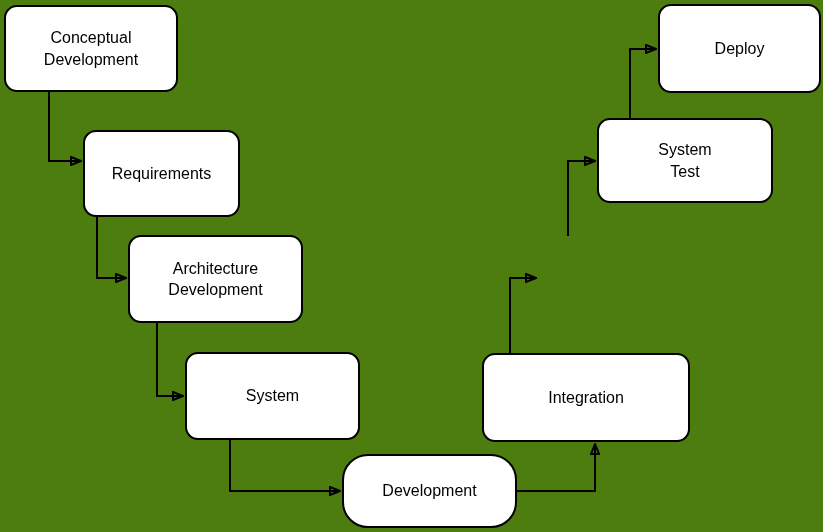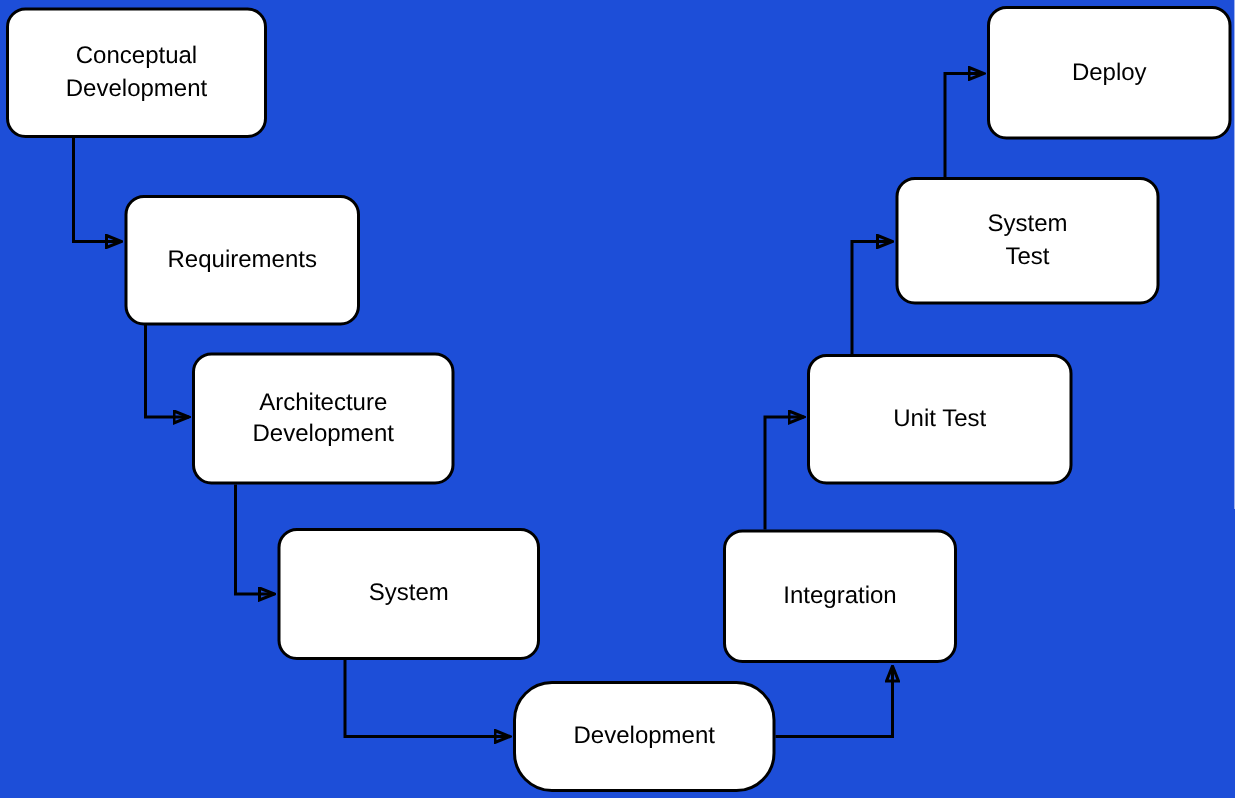--- a/index.html
+++ b/index.html
@@ -4,21 +4,21 @@
 <style>
   html, body {
     margin: 0;
     padding: 0;
     background: #ffffff;
   }
   .canvas {
     position: relative;
     width: 823px;
     height: 532px;
-    background: #1d4ed8;
+    background: #4d7c0f;
     font-family: "Liberation Sans", sans-serif;
     overflow: hidden;
   }
   .connector-layer {
     position: absolute;
     left: 0;
     top: 0;
     width: 823px;
     height: 532px;
   }
@@ -73,22 +73,21 @@
 
   <div class="node" style="left:83px;  top:130px; width:157px; height:87px">Requirements</div>
 
   <div class="node" style="left:128px; top:235px; width:175px; height:88px">Architecture
 Development</div>
 
   <div class="node" style="left:185px; top:352px; width:175px; height:88px">System</div>
 
   <div class="node pill" style="left:342px; top:454px; width:175px; height:74px">Development</div>
 
-  <div class="node" style="left:482px; top:353px; width:156px; height:89px">Integration</div>
+  <div class="node" style="left:482px; top:353px; width:208px; height:89px">Integration</div>
 
-  <div class="node" style="left:538px; top:236px; width:177px; height:87px">Unit Test</div>
 
   <div class="node" style="left:658px; top:4px;  width:163px; height:89px">Deploy</div>
 
   <div class="node" style="left:597px; top:118px; width:176px; height:85px">System
 Test</div>
 
 </div>
 
 </body></html>

